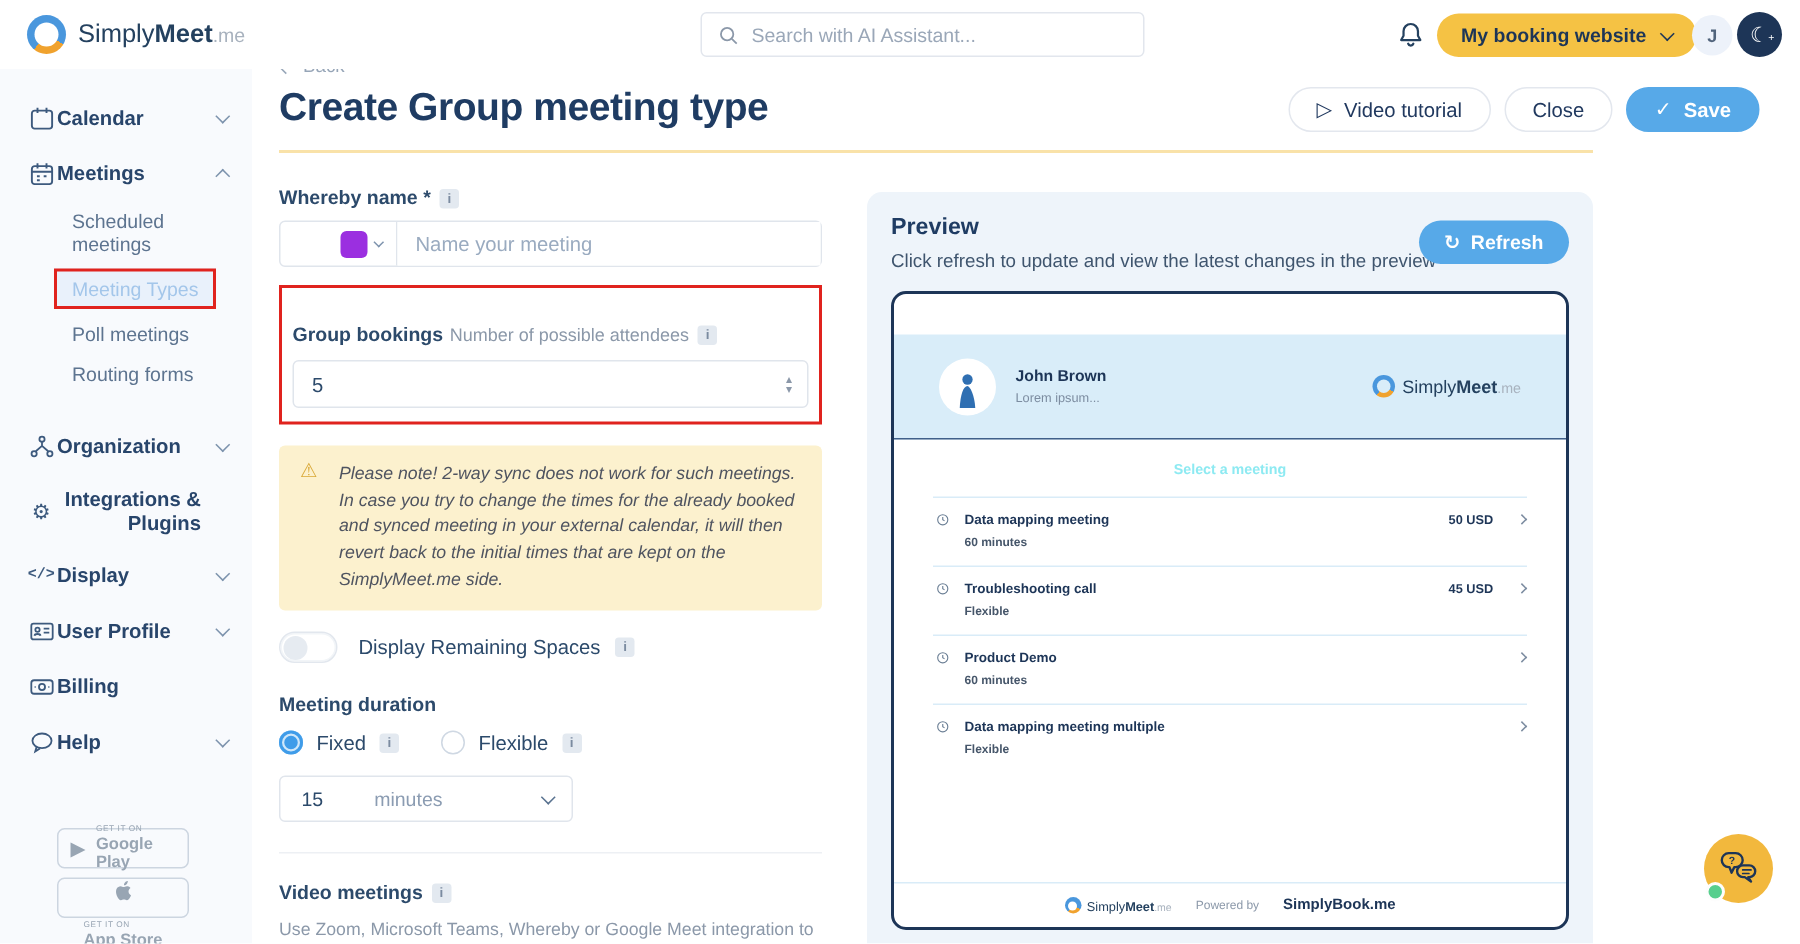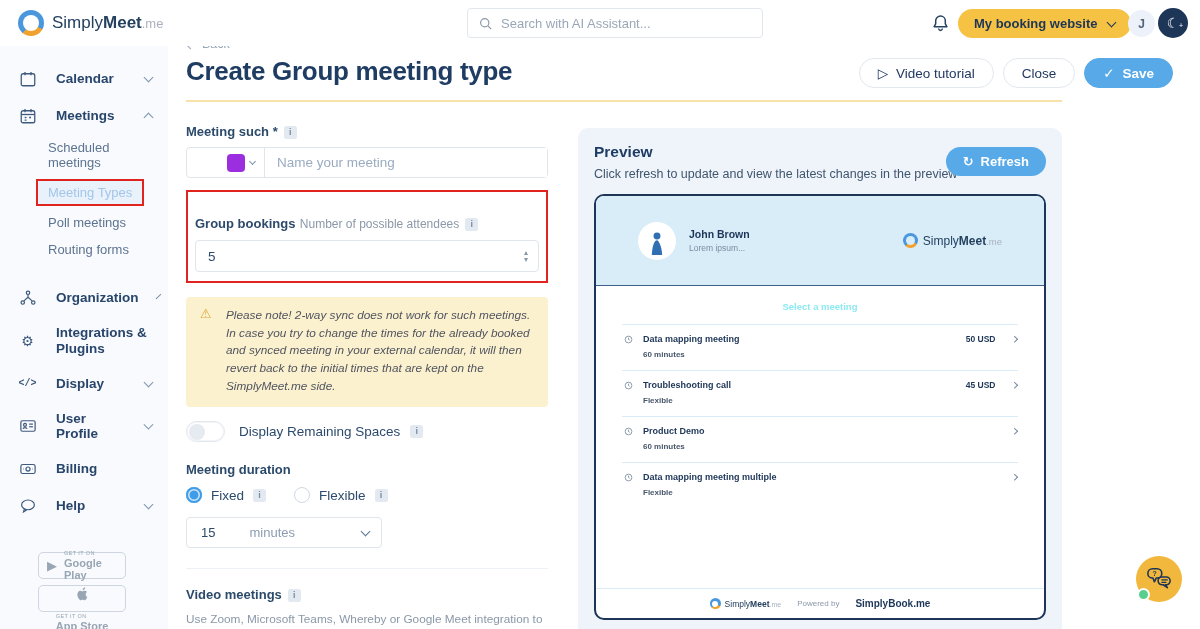--- a/index.html
+++ b/index.html
@@ -39,22 +39,22 @@
     border:none; border-radius:15px; padding:0 16px; font-size:13px; font-weight:bold; color:#1d3557;
     display:flex; align-items:center; gap:10px; cursor:pointer; font-family:inherit; }
   .avatar-j { position:absolute; left:1128px; top:10px; width:27px; height:27px; border-radius:50%;
     background:#edf2fa; color:#51647c; font-size:12px; font-weight:bold; display:flex; align-items:center; justify-content:center; }
   .theme-btn { position:absolute; left:1158px; top:8px; width:30px; height:30px; border-radius:50%;
     background:var(--navy,#1d3557); color:#fff; border:none; font-size:14px; line-height:30px; text-align:center; cursor:pointer; }
   .theme-btn .spark { position:absolute; top:3px; right:5px; font-size:7px; }
 
   
   #sidebar { position:absolute; top:46px; left:0; width:168px; height:583px; background:var(--sidebar-bg,#f8fafd); padding-top:14px; z-index:20; }
-  .nav-item { display:flex; align-items:center; padding:9px 16px 9px 18px; gap:19px;
-    font-size:13.5px; font-weight:bold; color:#28456b; cursor:pointer; }
+  .nav-item { display:flex; align-items:center; padding:9px 16px 9px 18px; gap:1px;
+    font-size:13.5px; font-weight:bold; color:#28456b; cursor:pointer;text-align:right; }
   .nav-item .chev { margin-left:auto; color:#7d93ad; }
   .nav-item .nicon { width:19px; height:19px; flex:0 0 19px; display:flex; align-items:center; justify-content:center; color:#3d5a7e; }
   .nav-sub { padding:6px 8px 6px 48px; font-size:13px; color:#5d7490; cursor:pointer; }
   .nav-sub-active { margin:3px 0 3px 36px; width:fit-content; padding:4px 10px; border:2px solid var(--annotation-red,#e0231e);
     background:#e9f1fb; color:#a3c6ea; font-size:13px; cursor:pointer; }
   .two-line { line-height:1.15; }
   .store-badge { position:absolute; left:38px; width:88px; height:27px; border:1px solid #ccd5e0; border-radius:5px;
     display:flex; align-items:center; padding:0 8px; gap:7px; color:#98a5b3; cursor:pointer; background:#fff0; }
   .store-badge .s1 { font-size:5.5px; letter-spacing:.4px; }
   .store-badge .s2 { font-size:11px; font-weight:bold; margin-top:1px; }
@@ -110,22 +110,22 @@
   
   #panel { position:absolute; left:410px; top:128px; width:484px; height:501px; background:var(--panel-bg,#eef4fa);
     border-radius:10px 10px 0 0; padding:15px 16px 0; }
   .pv-title { font-size:15.5px; font-weight:800; color:#1f3c63; }
   .pv-sub { margin-top:6px; font-size:12.5px; color:#3f556e; }
   .refresh-btn { position:absolute; top:19px; right:16px; height:29px; border:none; border-radius:15px;
     background:var(--accent-blue,#57a9e8); color:#fff; font-size:13px; font-weight:bold; padding:0 17px;
     display:flex; align-items:center; gap:7px; cursor:pointer; font-family:inherit; }
   .pv-card { margin-top:13px; height:426px; background:#fff; border:2px solid var(--navy,#1d3557); border-radius:10px;
     position:relative; overflow:hidden; }
-  .pv-head { height:90px; background:var(--preview-header-bg,#d9edf9); border-bottom:1px solid #40608a;
-    display:flex; align-items:center; padding:0 42px; }
+  .pv-head { height:70px; background:var(--preview-header-bg,#d9edf9); border-bottom:1px solid #40608a;
+    display:flex; align-items:center; padding:0 30px;margin-top:27px; }
   .pv-avatar { width:38px; height:38px; border-radius:50%; background:#fff; display:flex; align-items:flex-end; justify-content:center; overflow:hidden; }
   .pv-host { margin-left:13px; }
   .pv-host .hname { font-size:10.5px; font-weight:bold; color:#1d3557; }
   .pv-host .hsub { font-size:8.5px; color:#7c8ca0; margin-top:3px; }
   .pv-logo { margin-left:auto; display:flex; align-items:center; gap:5px; font-size:12px; color:#24415f; }
   .pv-logo .me { color:#a8b2be; font-size:9.5px; }
   .pv-select { margin-top:15px; text-align:center; font-size:9.5px; font-weight:bold; color:var(--teal,#8deaf2); }
   .pv-list { width:396px; margin:12px auto 0; }
   .pv-row { border-top:1px solid #d9ecf8; padding:9px 2px 11px; cursor:pointer; }
   .pv-row-top { display:flex; align-items:center; }
@@ -299,21 +299,21 @@
       <button class="pill-btn">
           <span>Close</span>
         </button>
       <button class="pill-btn primary">
           <span>✓</span>
           <span>Save</span>
         </button>
     </div>
 
     <div id="formcol">
-      <div class="f-label"><span>Meeting such *</span><span class="info">i</span></div>
+      <div class="f-label"><span>Whereby name *</span><span class="info">i</span></div>
       <div class="name-input">
         <span class="swatch-cell">
             <span class="swatch"></span>
             <span class="chev down"></span>
           </span>
         <input type="text" placeholder="Name your meeting" style="">
       </div>
 
       <div class="red-box">
         <div><span class="f-label">Group bookings</span> <span class="f-sub">Number of possible attendees</span><span class="info">i</span></div>

